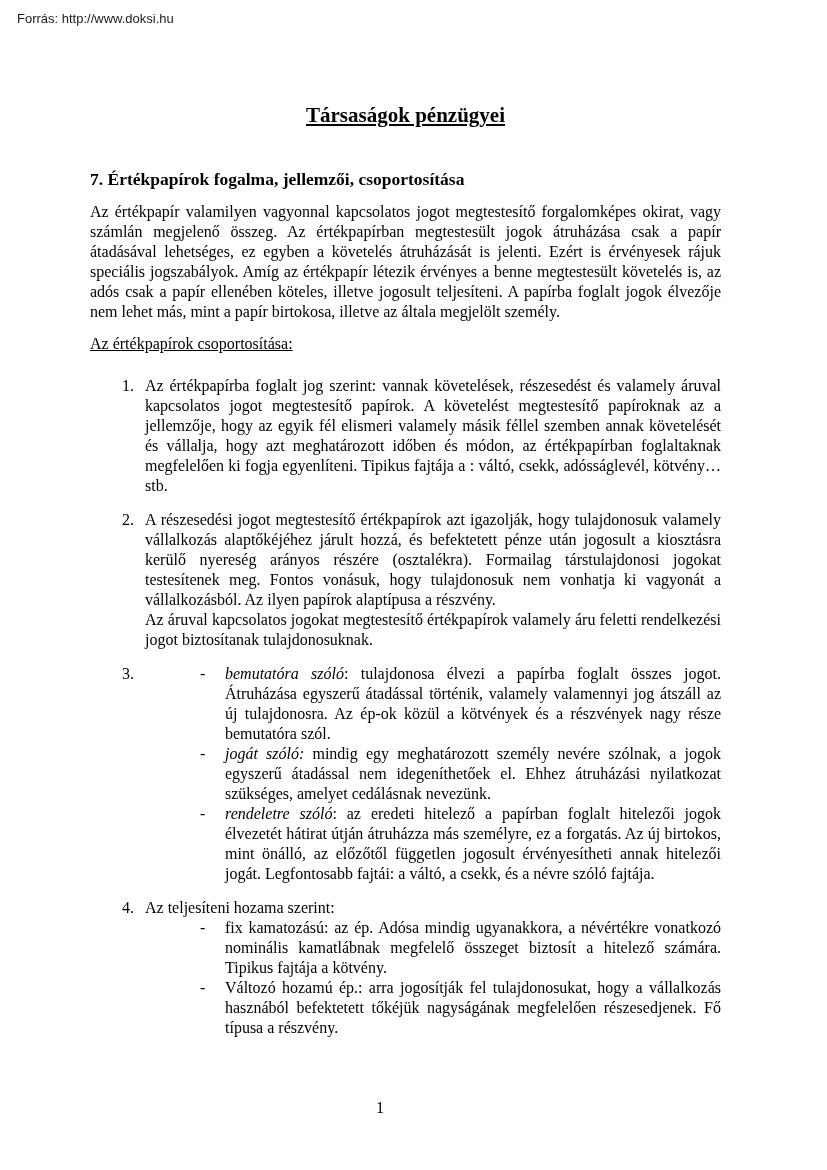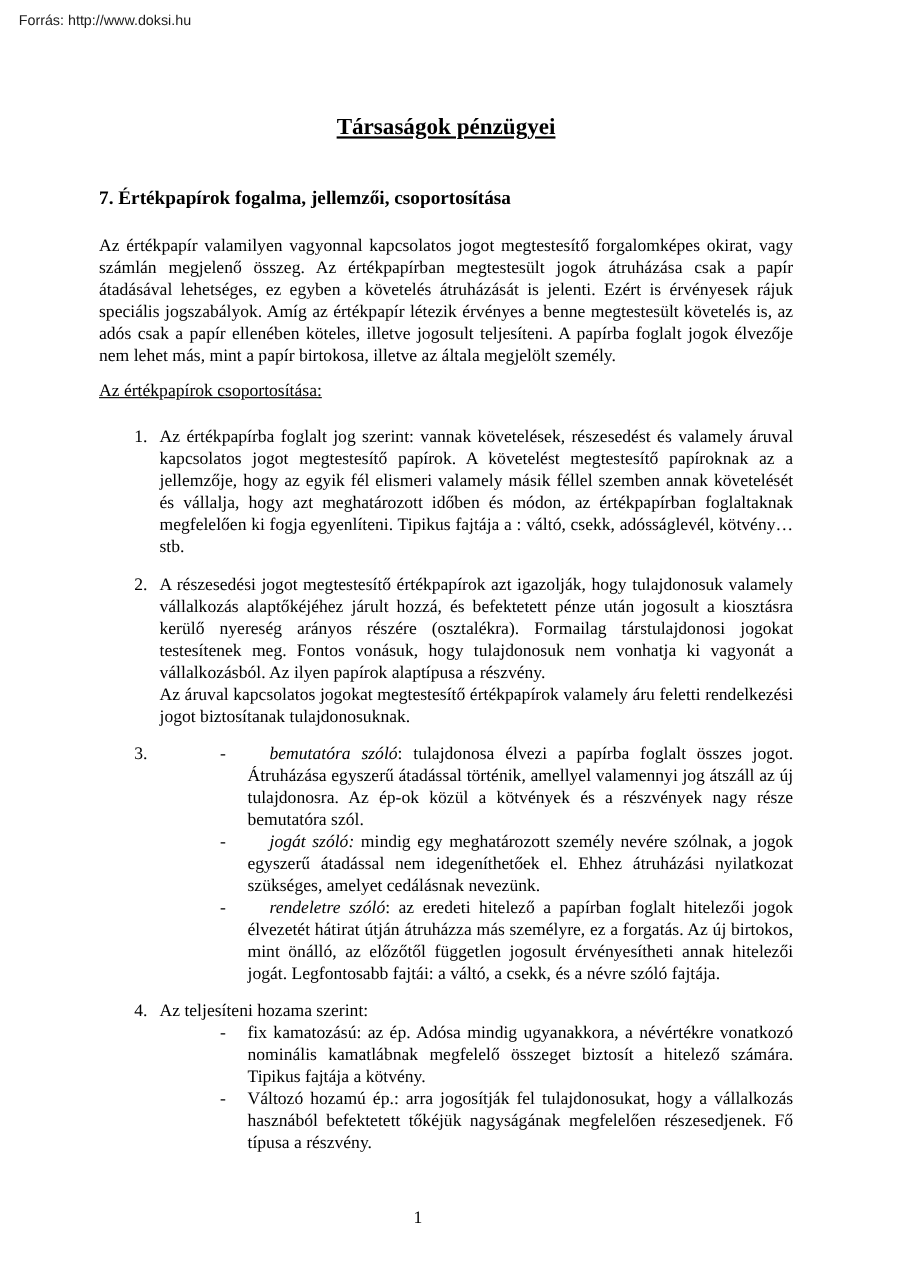--- a/index.html
+++ b/index.html
@@ -24,32 +24,32 @@
     text-align:center;
     font-size:21px; font-weight:bold;
     text-decoration:underline;
     line-height:25px;
   }
   .heading {
     margin-top:40px;
     font-size:17.5px; font-weight:bold;
     line-height:22px;
   }
-  .body-text { margin-top:24px; text-align:justify; }
+  .body-text { margin-top:12px; text-align:justify; }
   .subheading { margin-top:12px; text-decoration:underline; }
   .olist { margin-top:22px; }
   .oitem { display:flex; margin-top:14px; }
   .oitem:first-child { margin-top:0; }
   .num { flex:none; width:23px; margin-left:32px; }
   .icol { flex:1; min-width:0; }
   .itext { text-align:justify; }
   .subitem { display:flex; }
   .dash { flex:none; width:25px; margin-left:55px; }
   .stext { flex:1; min-width:0; text-align:justify; }
-  .it { font-style:italic;margin-left:20px; }
+  .it { font-style:italic; }
   .page-number {
     position:absolute; top:1098px; left:0; right:0;
     text-align:center; font-size:16px;
   }
 </style>
 </head>
 <body>
 
 <div class="page">
 
@@ -81,21 +81,21 @@
           <div class="itext">Az áruval kapcsolatos jogokat megtestesítő értékpapírok valamely áru feletti rendelkezési jogot biztosítanak tulajdonosuknak.</div>
         </div>
       </div>
 
       <div class="oitem">
         <span class="num">3.</span>
         <div class="icol">
 
           <div class="subitem">
             <span class="dash">-</span>
-            <div class="stext"><span class="it">bemutatóra szóló</span><span>: tulajdonosa élvezi a papírba foglalt összes jogot. Átruházása egyszerű átadással történik, amellyel valamennyi jog átszáll az új tulajdonosra. Az ép-ok közül a kötvények és a részvények nagy része bemutatóra szól.</span></div>
+            <div class="stext"><span class="it">bemutatóra szóló</span><span>: tulajdonosa élvezi a papírba foglalt összes jogot. Átruházása egyszerű átadással történik, valamely valamennyi jog átszáll az új tulajdonosra. Az ép-ok közül a kötvények és a részvények nagy része bemutatóra szól.</span></div>
           </div>
 
           <div class="subitem">
             <span class="dash">-</span>
             <div class="stext"><span class="it">jogát szóló:</span><span> mindig egy meghatározott személy nevére szólnak, a jogok egyszerű átadással nem idegeníthetőek el. Ehhez átruházási nyilatkozat szükséges, amelyet cedálásnak nevezünk.</span></div>
           </div>
 
           <div class="subitem">
             <span class="dash">-</span>
             <div class="stext"><span class="it">rendeletre szóló</span><span>: az eredeti hitelező a papírban foglalt hitelezői jogok élvezetét hátirat útján átruházza más személyre, ez a forgatás. Az új birtokos, mint önálló, az előzőtől független jogosult érvényesítheti annak hitelezői jogát. Legfontosabb fajtái: a váltó, a csekk, és a névre szóló fajtája.</span></div>

